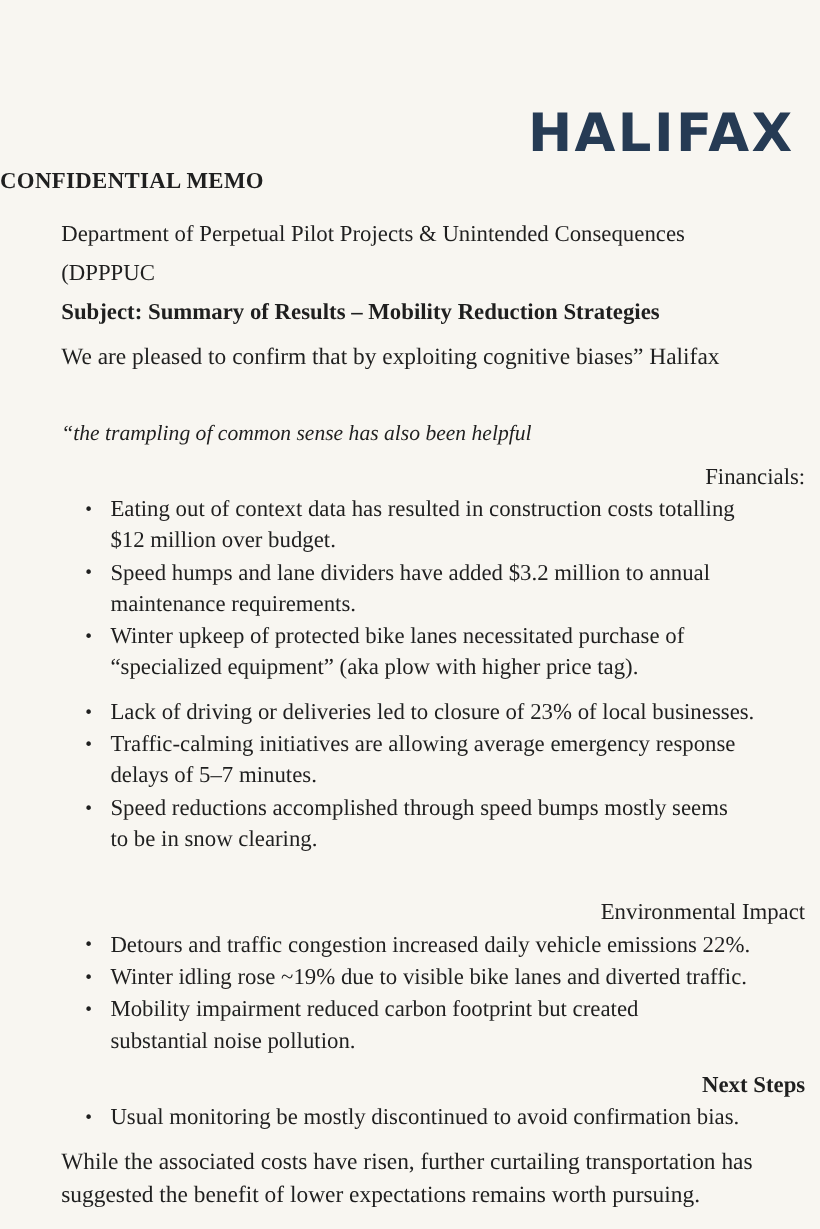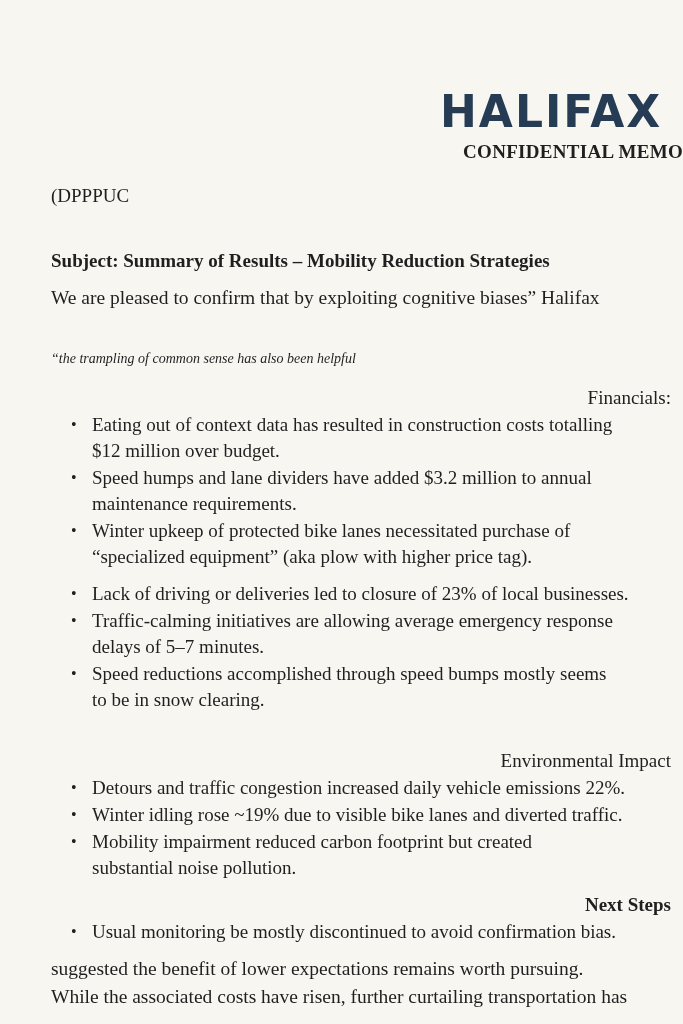--- a/index.html
+++ b/index.html
@@ -11,42 +11,43 @@
     position: relative;
   }
   .logo {
     position: absolute; left: 440px; top: 86px;
     font-family: "DejaVu Sans", "Liberation Sans", sans-serif;
     font-weight: bold; font-size: 44px; letter-spacing: 2px;
     color: #263b54;
   }
   .memo-title {
     position: absolute; left: 0; width: 683px; top: 141px;
-    text-align: right; font-weight: bold; font-size: 19px; letter-spacing: 0.3px;
+    text-align: left; font-weight: bold; font-size: 19px; letter-spacing: 0.3px;
   }
   .dept { position: absolute; left: 51px; top: 180px; font-size: 19px; line-height: 32px; width: 600px; }
   .subject { position: absolute; left: 51px; top: 250px; font-size: 19px; font-weight: bold; text-align: center; }
   .intro { position: absolute; left: 51px; top: 285px; font-size: 19.5px; line-height: 26px; width: 610px; }
-  .quote { position: absolute; left: 51px; top: 351px; font-size: 14px; font-style: italic; }
+  .quote { position: absolute; left: 51px; top: 351px; font-size: 18px; font-style: italic; }
   .section { position: absolute; left: 51px; width: 620px; }
   .sec-head { font-size: 19px; line-height: 26px; text-align: right; }
   .sec-head.bold { font-weight: bold; }
   ul { list-style: none; margin: 0; padding: 0; }
   li { position: relative; padding-left: 41px; font-size: 19px; line-height: 26px; margin-top: 1px; }
   li .bullet { position: absolute; left: 20px; top: 0; font-size: 16px; }
   .closing { position: absolute; left: 51px; top: 955px; font-size: 19.5px; line-height: 28px; width: 625px; }
 </style>
 </head>
 <body>
 
 <div class="logo">HALIFAX</div>
 
 <div class="memo-title">CONFIDENTIAL MEMO</div>
 
 <div class="dept">
+  <div>Department of Perpetual Pilot Projects &amp; Unintended Consequences</div>
   <div>(DPPPUC</div>
 </div>
 
 <div class="subject">Subject: Summary of Results – Mobility Reduction Strategies</div>
 
 <div class="intro">
   <div>We are pleased to confirm that by exploiting cognitive biases” Halifax</div>
 </div>
 
 <div class="quote">“the trampling of common sense has also been helpful</div>
@@ -114,15 +115,15 @@
   <div class="sec-head bold">Next Steps</div>
   <ul>
     <li>
         <span class="bullet">•</span>
         <div>Usual monitoring be mostly discontinued to avoid confirmation bias.</div>
       </li>
   </ul>
 </div>
 
 <div class="closing">
+  <div>While the associated costs have risen, further curtailing transportation has</div>
   <div>suggested the benefit of lower expectations remains worth pursuing.</div>
-  <div>While the associated costs have risen, further curtailing transportation has</div>
 </div>
 
 </body></html>

